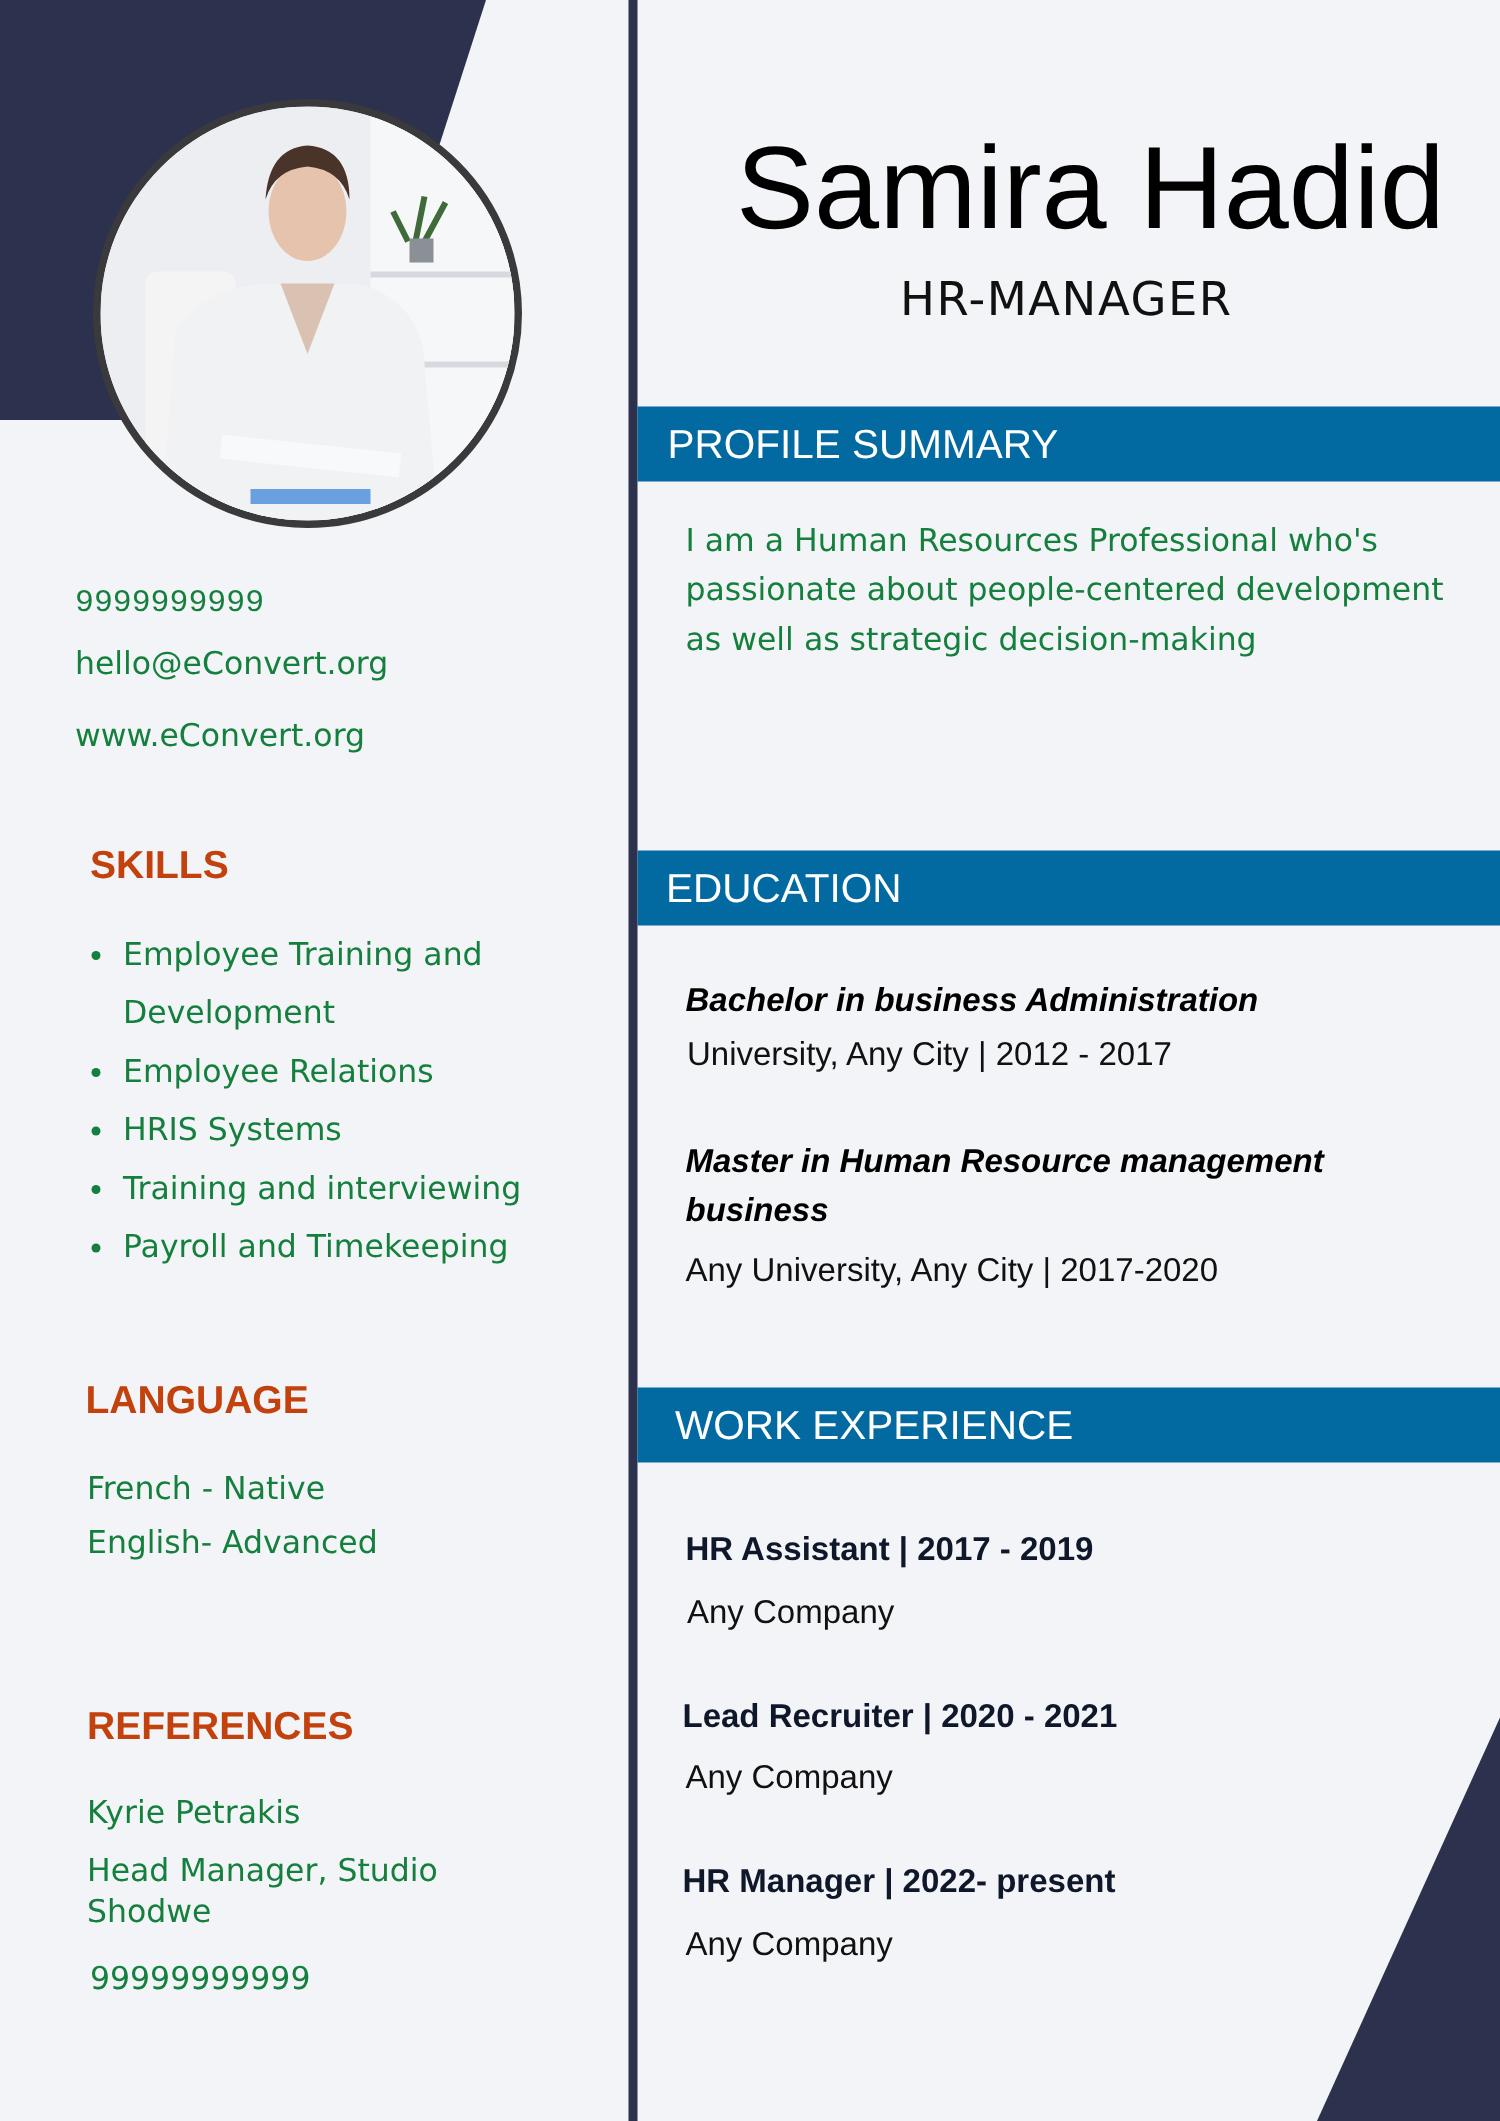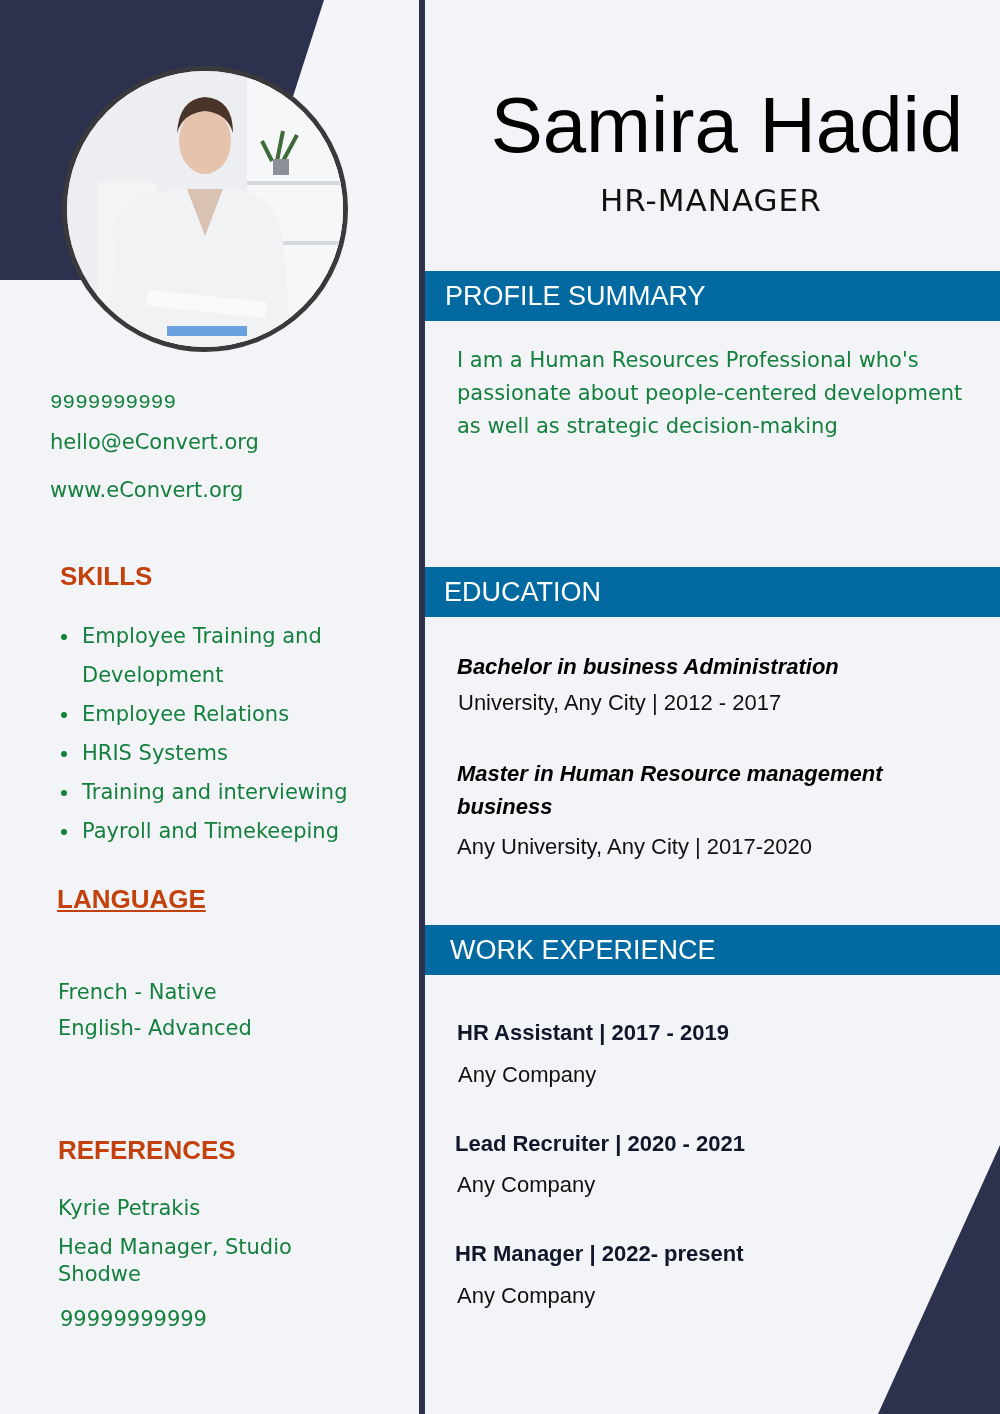--- a/index.html
+++ b/index.html
@@ -62,21 +62,21 @@
 <div class="abs body-txt" style="left:60px; top:617px; width:330px;">
   <ul class="skills">
     <li>Employee Training and Development</li>
     <li>Employee Relations</li>
     <li>HRIS Systems</li>
     <li>Training and interviewing</li>
     <li>Payroll and Timekeeping</li>
   </ul>
 </div>
 
-<div class="abs lhead" style="left:57px; top:884px;text-decoration:underline;">LANGUAGE</div>
+<div class="abs lhead" style="left:57px; top:918px;">LANGUAGE</div>
 <div class="abs body-txt" style="left:58px; top:976px;">French - Native</div>
 <div class="abs body-txt" style="left:58px; top:1012px;">English- Advanced</div>
 
 <div class="abs lhead" style="left:58px; top:1135px;">REFERENCES</div>
 <div class="abs body-txt" style="left:58px; top:1192px;">Kyrie Petrakis</div>
 <div class="abs body-txt" style="left:58px; top:1234px; width:280px; line-height:27px;">Head Manager, Studio Shodwe</div>
 <div class="abs body-txt" style="left:60px; top:1303px;">99999999999</div>
 
 <div class="abs bar" style="top:271px; padding-left:20px;">
   <span>PROFILE SUMMARY</span>

